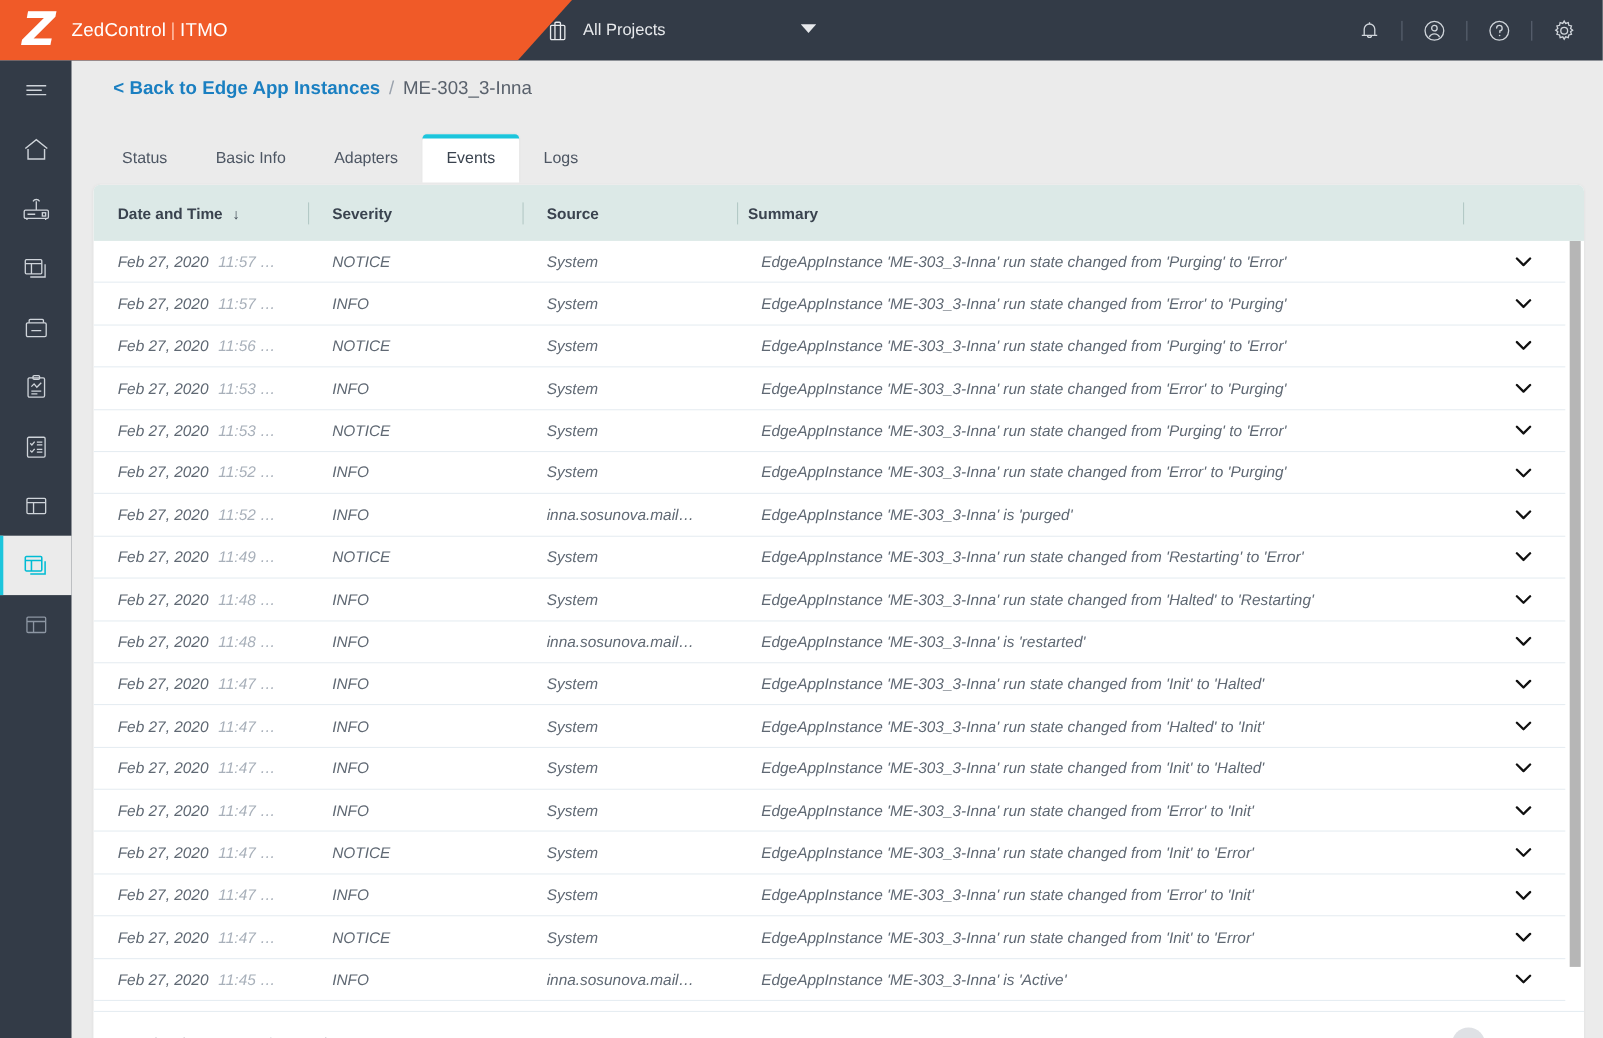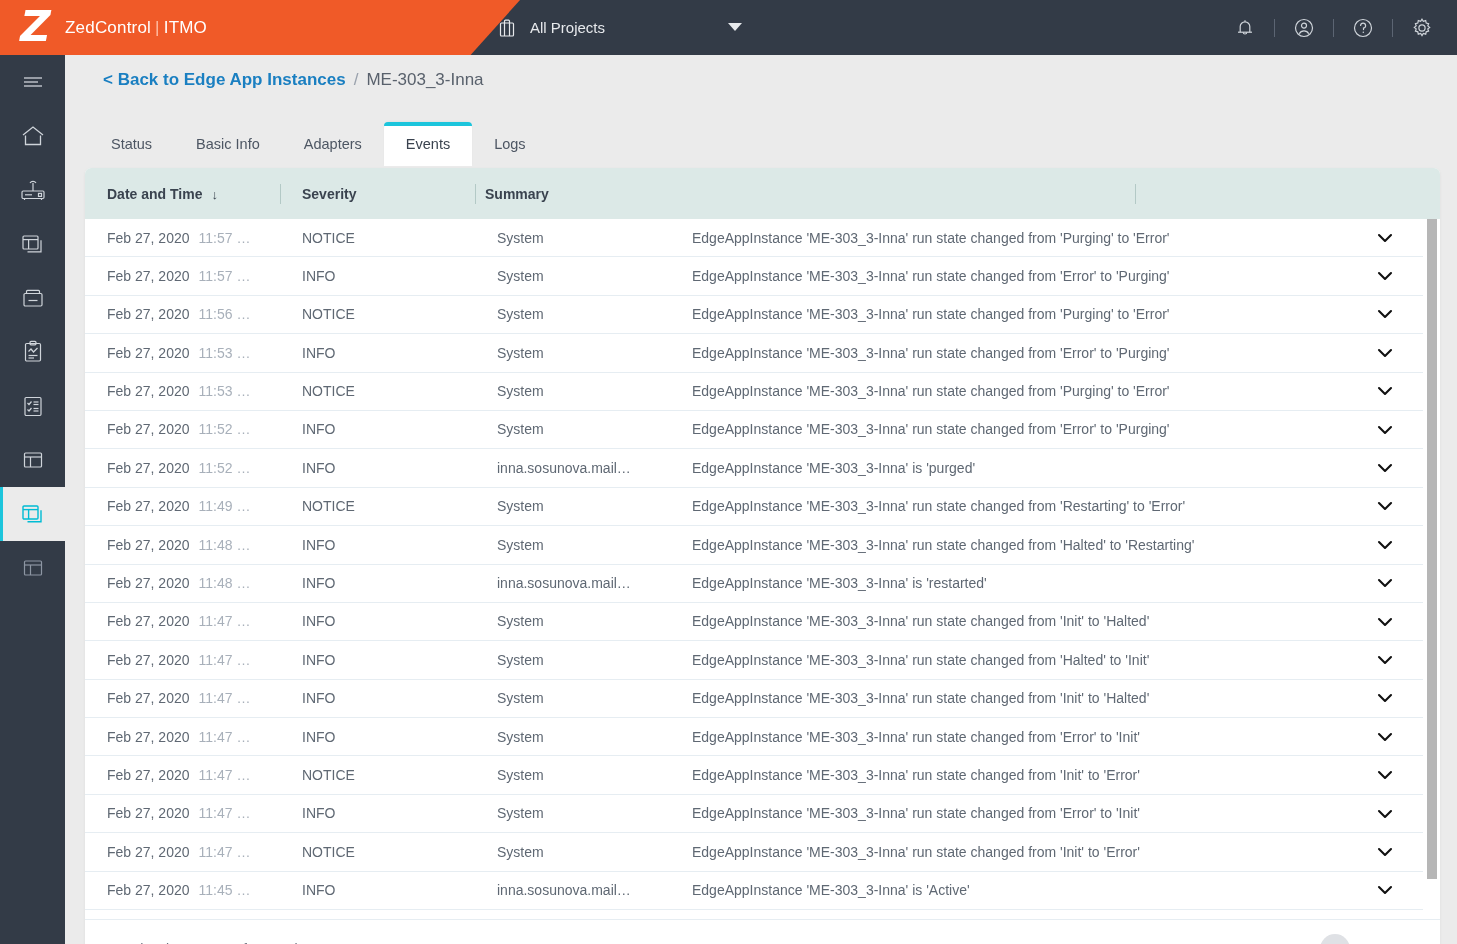--- a/index.html
+++ b/index.html
@@ -231,20 +231,21 @@
   .c-sev  { width: 195px; }
   .c-src  { width: 195px; }
   .c-sum  { width: 660px; padding-left: 10px; }
   .c-exp  { width: 110px; }
   .sort-arrow { margin-left: 9px; font-size: 13px; color: #3a434f; }
 
   .tbl-body {
     position: relative;
     height: 700px;
     overflow: hidden;
+    font-style: italic;
   }
   .tr {
     display: flex;
     height: 38.4px;
     align-items: center;
     border-bottom: 1px solid #e6edf2;
     font-size: 14px;
     color: #5f6873;
   }
   .td {
@@ -512,20 +513,21 @@
     <span></span>
   </div>
 
   <div class="card">
 
     <div class="tbl-head">
       <div class="th c-date">
         <span>Date and Time</span><span class="sort-arrow">↓</span>
       </div>
       <div class="th c-sev">Severity</div>
+      <div class="th c-src">Source</div>
       <div class="th c-sum">Summary</div>
       <div class="th c-exp"></div>
     </div>
 
     <div class="tbl-body">
       <div id="rows">
           <div class="tr">
             <div class="td c-date td-date">
               <span class="date-main">Feb 27, 2020</span>
               <span class="date-time">11:57 …</span>

